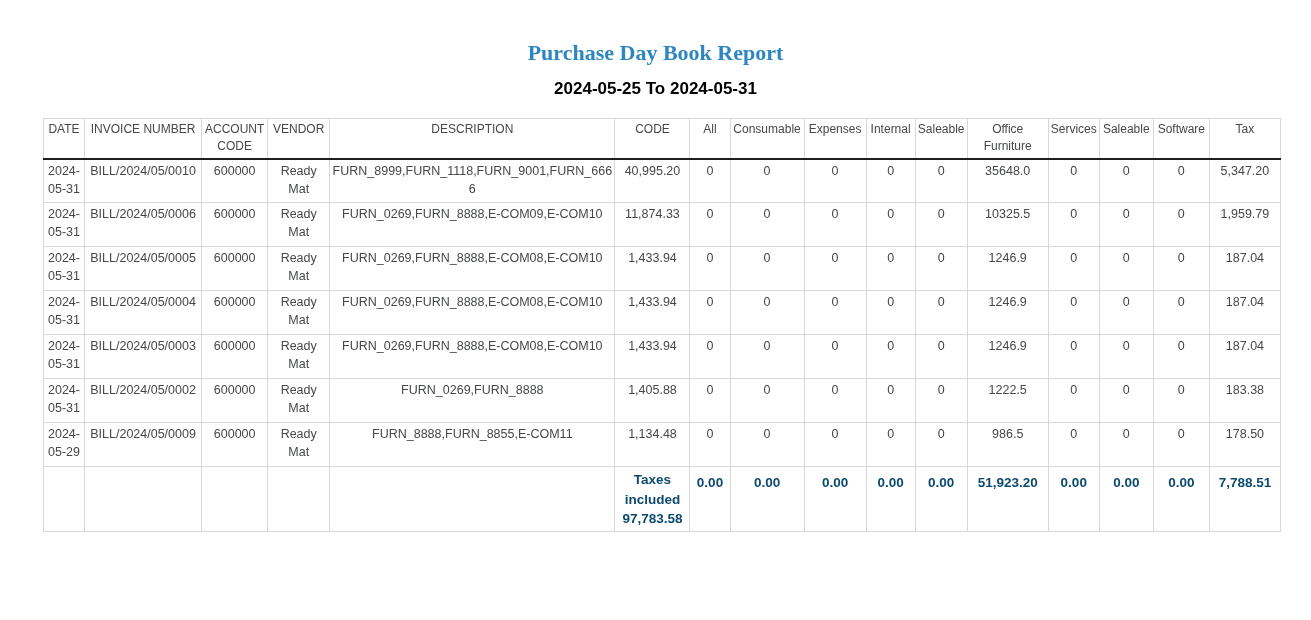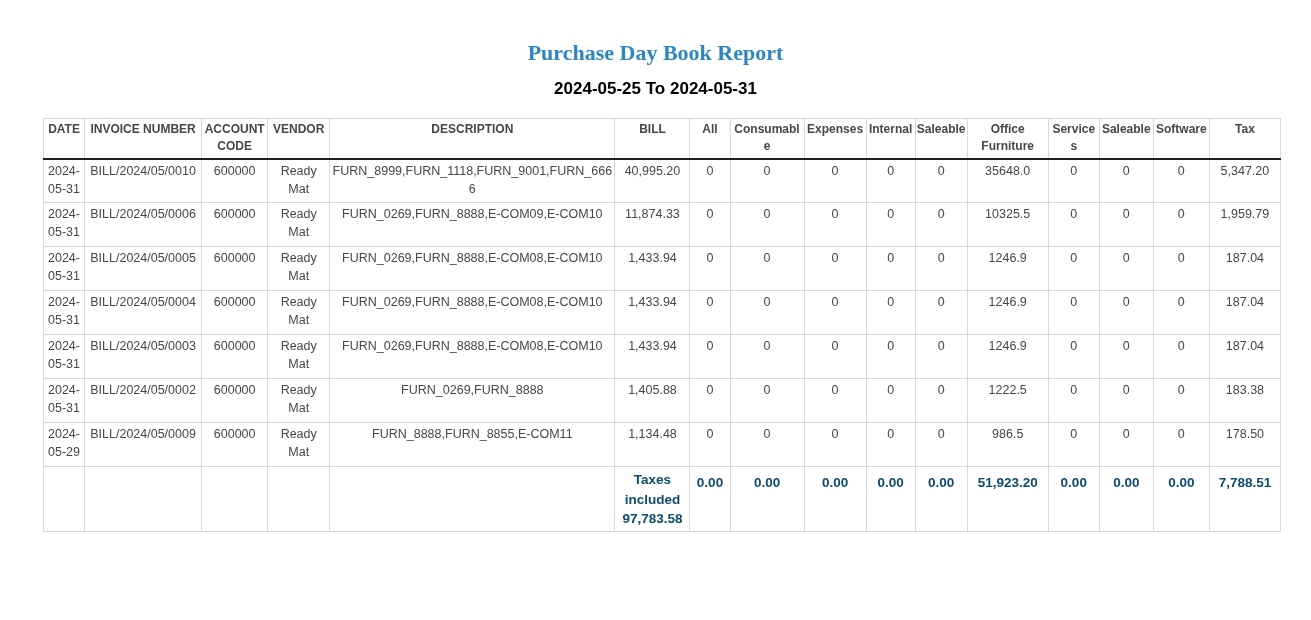--- a/index.html
+++ b/index.html
@@ -36,21 +36,21 @@
   th, td {
     border: 1px solid #d8d8d8;
     text-align: center;
     vertical-align: top;
     padding: 2px 1px;
     line-height: 1.45;
     word-wrap: break-word;
   }
   thead th {
     font-size: 12px;
-    font-weight: bold;
+    font-weight: normal;
     color: #454748;
     border-bottom: 2px solid #1f1f1f;
     height: 37px;
     vertical-align: top;
     margin-top: 48px;
   }
   tbody td { height: 44px; }
   tfoot td {
     height: 62px;
     font-weight: bold;
@@ -86,21 +86,21 @@
         <col style="width:56px">
         <col style="width:71px">
     </colgroup>
     <thead>
       <tr id="header-row">
           <th>DATE</th>
           <th>INVOICE NUMBER</th>
           <th>ACCOUNT CODE</th>
           <th>VENDOR</th>
           <th>DESCRIPTION</th>
-          <th>BILL</th>
+          <th>CODE</th>
           <th>All</th>
           <th>Consumable</th>
           <th>Expenses</th>
           <th>Internal</th>
           <th>Saleable</th>
           <th>Office Furniture</th>
           <th>Services</th>
           <th>Saleable</th>
           <th>Software</th>
           <th>Tax</th>

